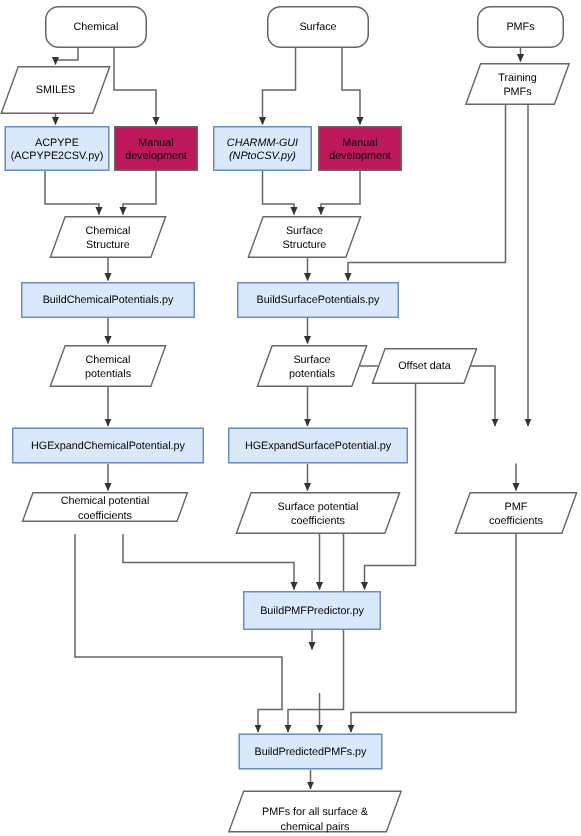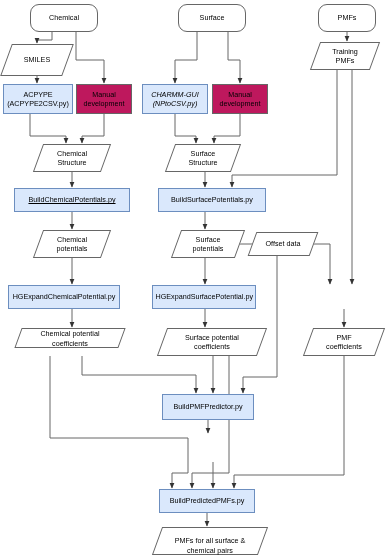--- a/index.html
+++ b/index.html
@@ -116,42 +116,42 @@
       <span class="lbl">Manual<br>development</span>
     </div>
     <div class="node n-data" style="left: 38px; top: 144px; width: 68px; height: 28px;">
       <div class="skew"></div>
       <span class="lbl">Chemical<br>Structure</span>
     </div>
     <div class="node n-data" style="left: 170px; top: 144px; width: 66px; height: 28px;">
       <div class="skew"></div>
       <span class="lbl">Surface<br>Structure</span>
     </div>
-    <div class="node n-script" style="left: 14px; top: 188px; width: 116px; height: 24px; text-decoration: underline;">
+    <div class="node n-script" style="left: 14px; top: 188px; width: 116px; height: 24px;">
       <span class="lbl">BuildChemicalPotentials.py</span>
     </div>
     <div class="node n-script" style="left: 158px; top: 188px; width: 108px; height: 24px;">
       <span class="lbl">BuildSurfacePotentials.py</span>
     </div>
     <div class="node n-data" style="left: 38px; top: 230px; width: 68px; height: 28px;">
       <div class="skew"></div>
       <span class="lbl">Chemical<br>potentials</span>
     </div>
     <div class="node n-data" style="left: 176px; top: 230px; width: 64px; height: 28px;">
       <div class="skew"></div>
       <span class="lbl">Surface<br>potentials</span>
     </div>
     <div class="node n-data" style="left: 252px; top: 232px; width: 62px; height: 24px;">
       <div class="skew"></div>
       <span class="lbl">Offset data</span>
     </div>
-    <div class="node n-script" style="left: 8px; top: 285px; width: 112px; height: 24px;">
+    <div class="node n-script" style="left: 8px; top: 285px; width: 128px; height: 24px;">
       <span class="lbl">HGExpandChemicalPotential.py</span>
     </div>
-    <div class="node n-script" style="left: 152px; top: 285px; width: 104px; height: 24px; justify-content: flex-end;">
+    <div class="node n-script" style="left: 152px; top: 285px; width: 120px; height: 24px;">
       <span class="lbl">HGExpandSurfacePotential.py</span>
     </div>
     <div class="node n-data" style="left: 18px; top: 328px; width: 104px; height: 20px; align-items: flex-end;">
       <div class="skew"></div>
       <span class="lbl">Chemical potential<br>coefficients</span>
     </div>
     <div class="node n-data" style="left: 162px; top: 328px; width: 100px; height: 28px;">
       <div class="skew"></div>
       <span class="lbl">Surface potential<br>coefficients</span>
     </div>

